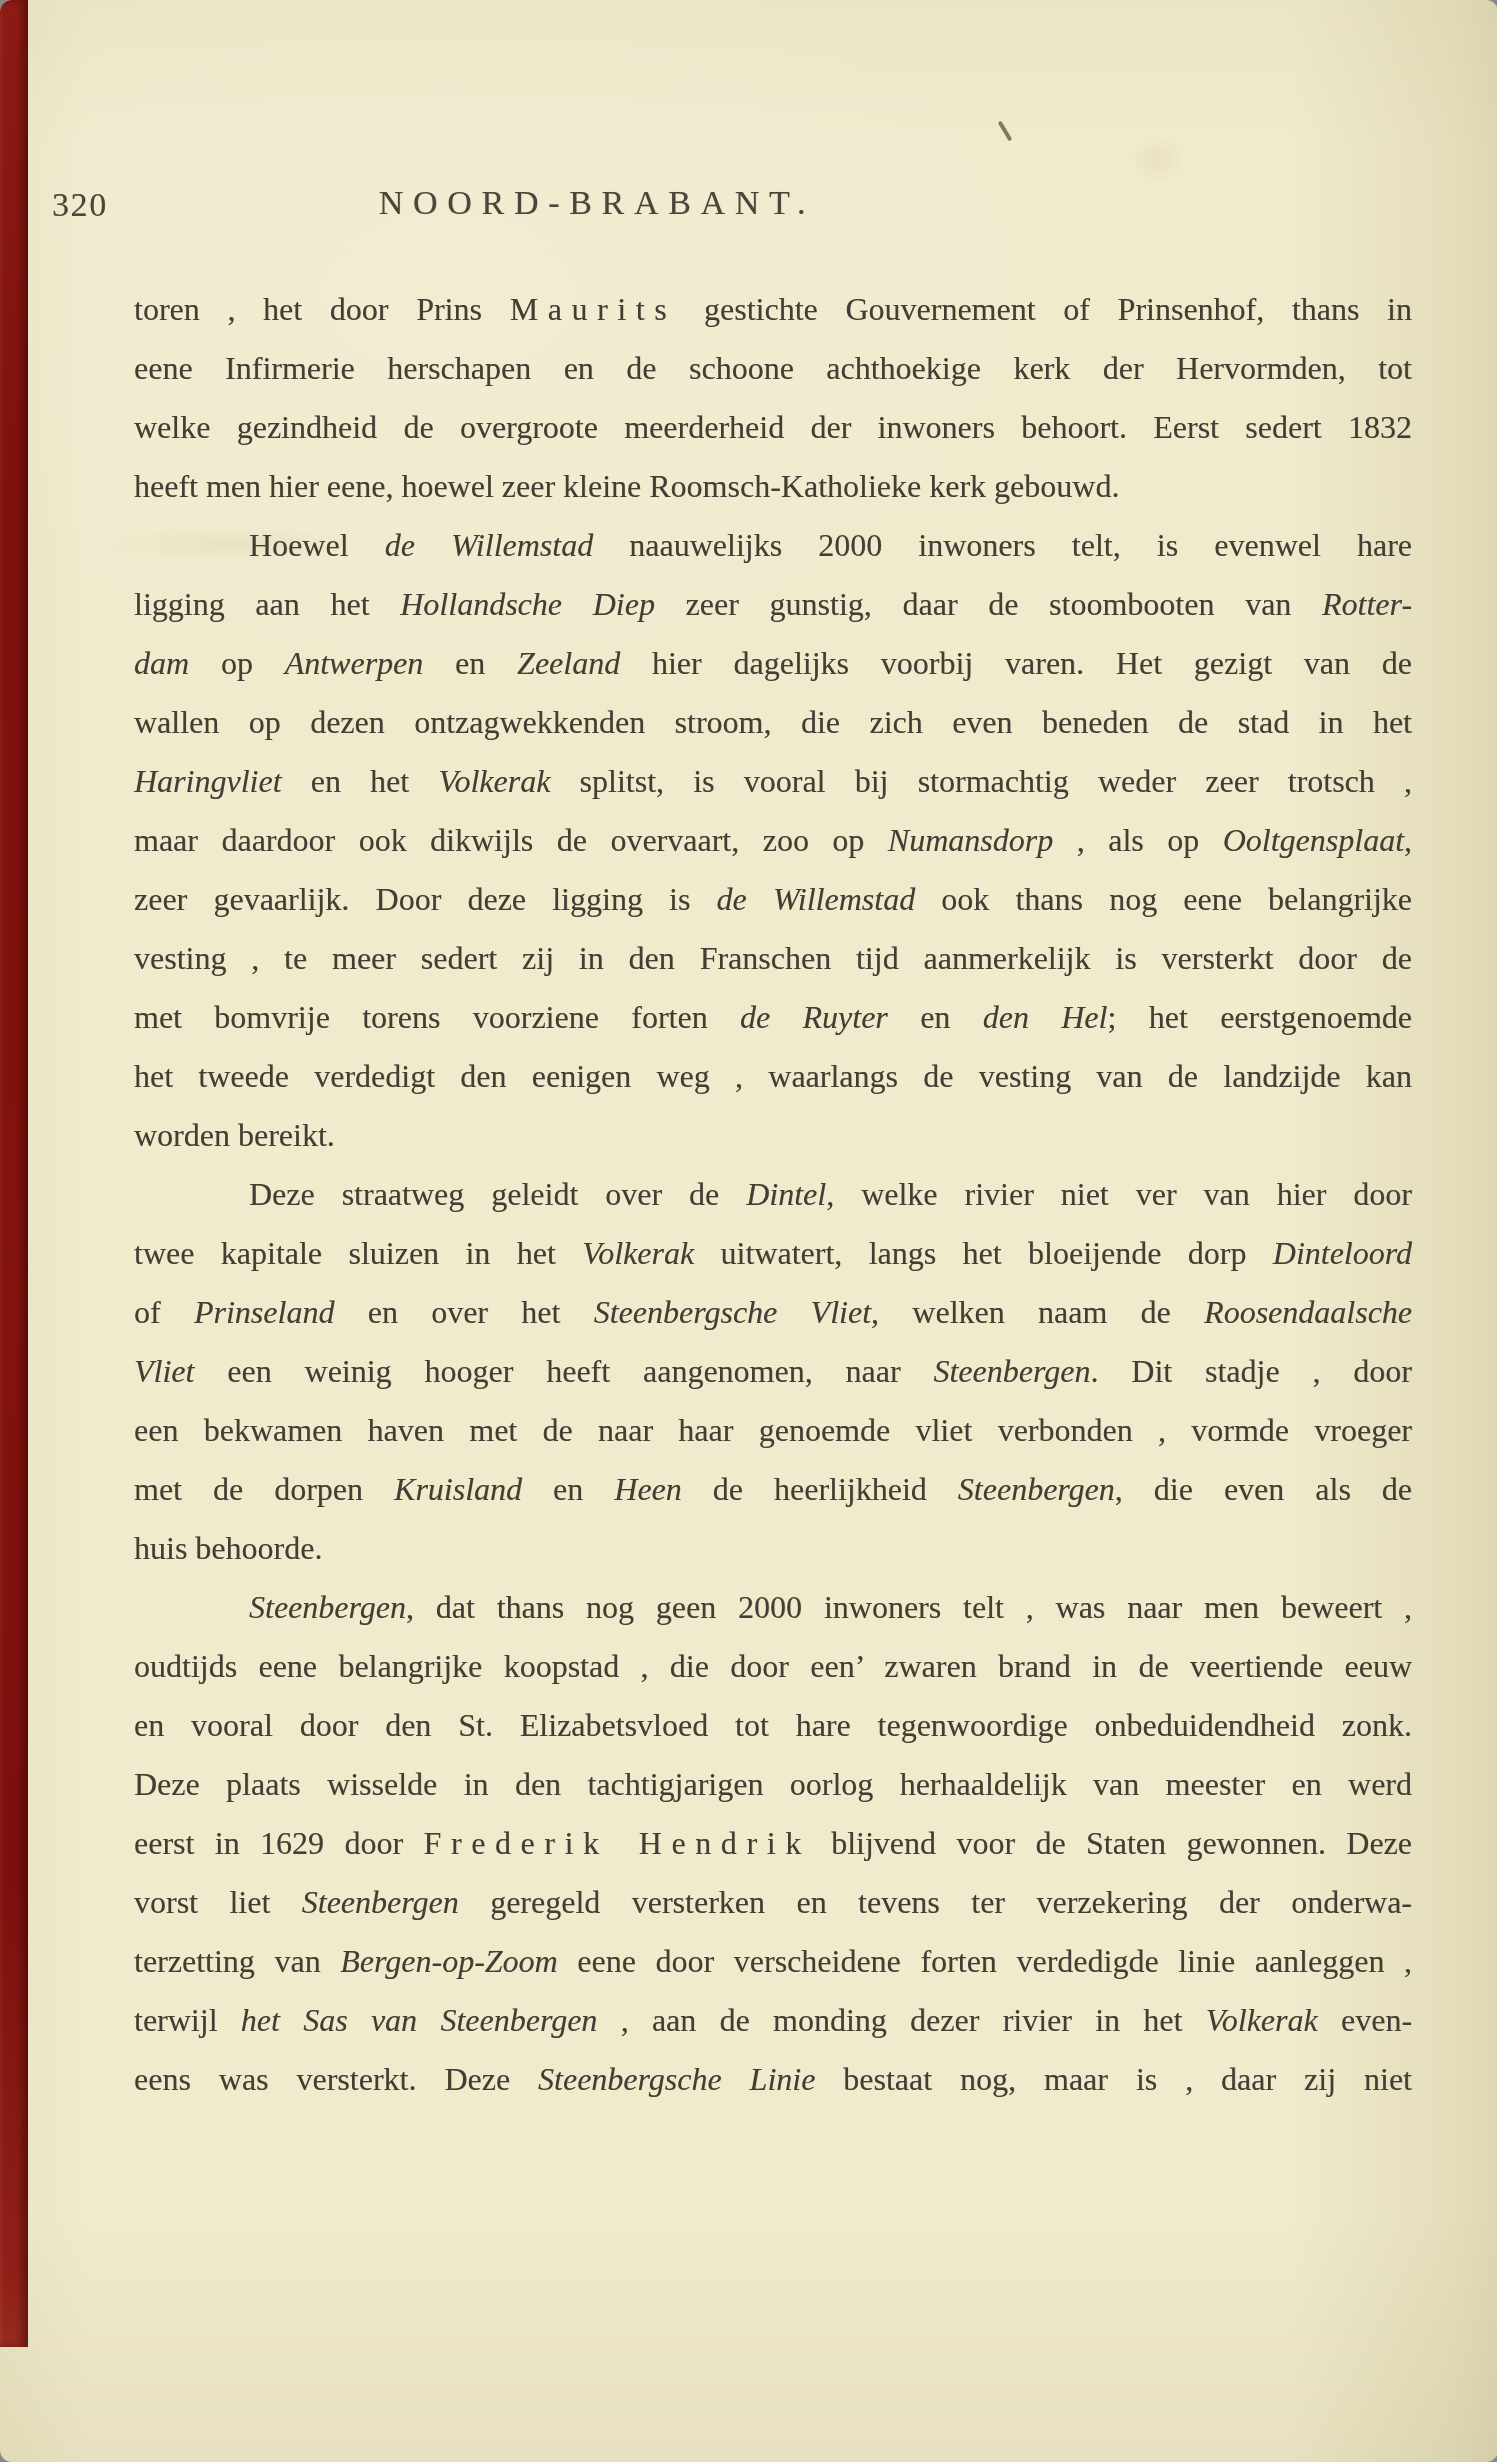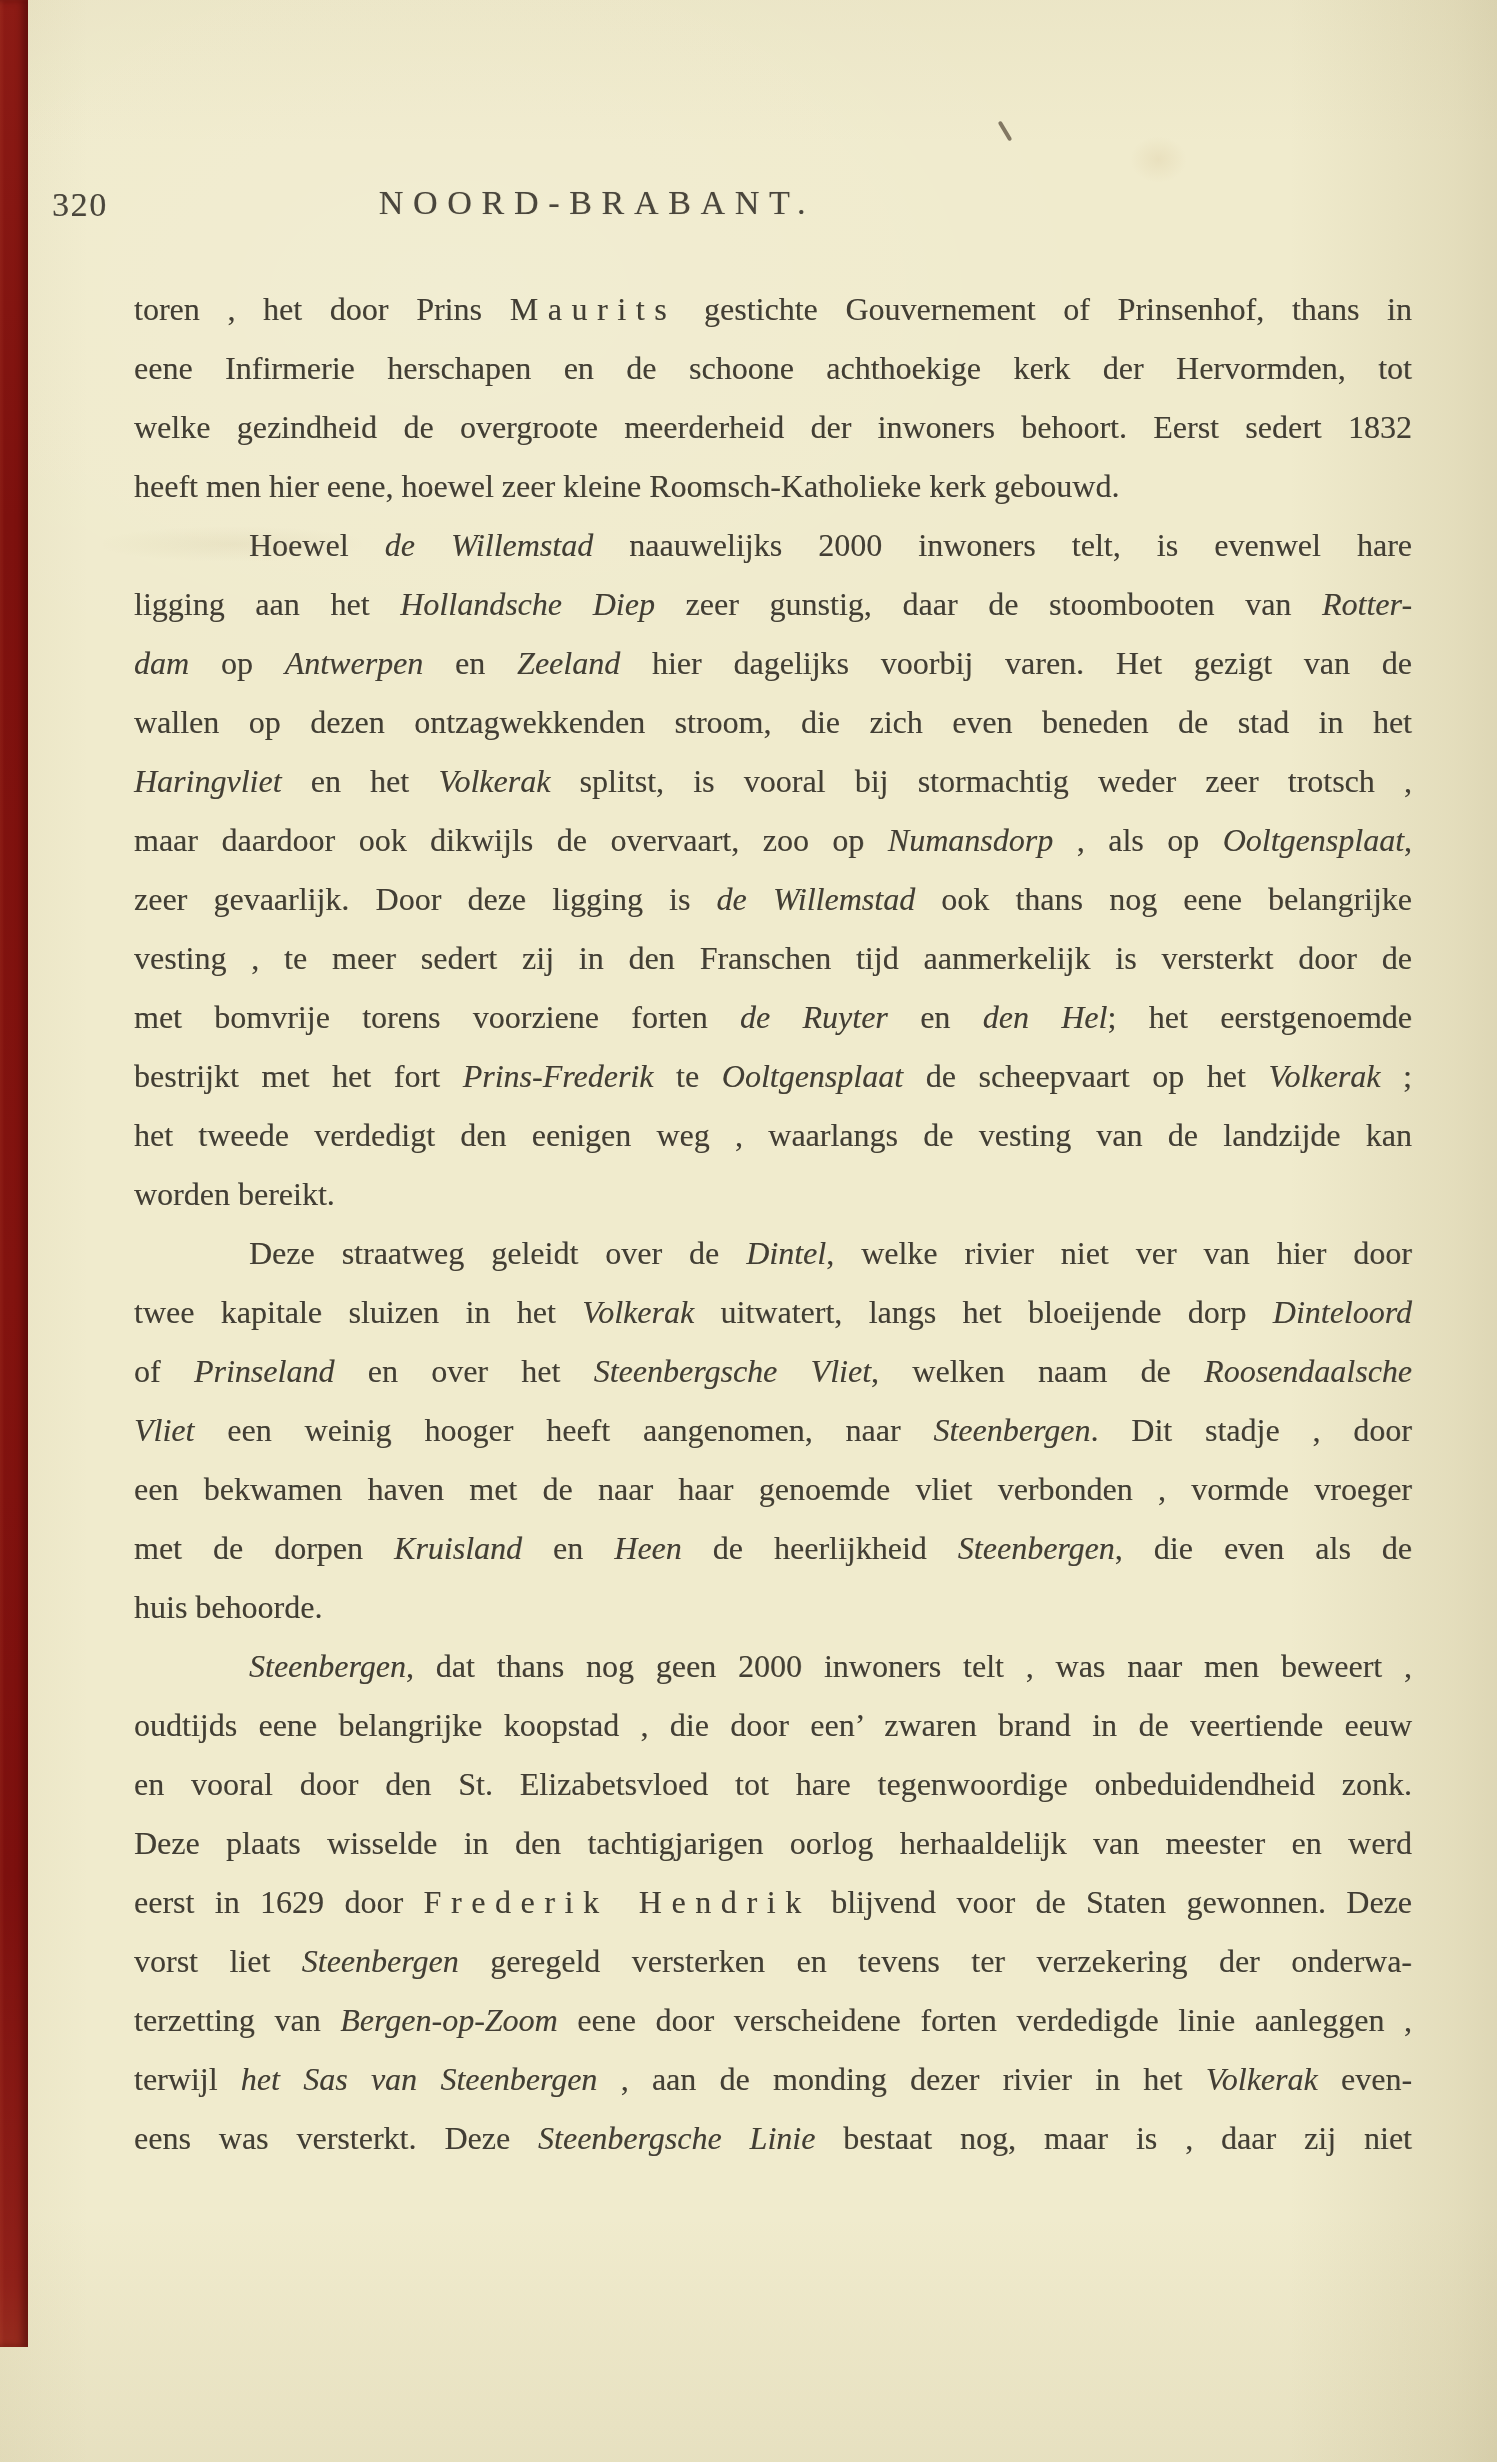--- a/index.html
+++ b/index.html
@@ -6,20 +6,21 @@
   .page{
     position:relative;
     width:1498px;height:2462px;
     background:
       radial-gradient(ellipse 1132px 728px at 30% 12%, rgba(255,255,255,0.10), rgba(255,255,255,0) 60%),
       linear-gradient(90deg, rgba(120,100,40,0.05) 0%, rgba(120,100,40,0) 6%, rgba(120,100,40,0) 86%, rgba(120,100,40,0.10) 97%, rgba(110,90,35,0.14) 100%),
       linear-gradient(180deg, rgba(120,100,40,0.04) 0%, rgba(120,100,40,0) 6%, rgba(120,100,40,0) 90%, rgba(120,100,40,0.08) 100%),
       var(--paper,#f0ebcd);
     overflow:hidden;
     font-family:"Liberation Serif","DejaVu Serif",serif;
+    border-radius:12px;
   }
   .red-edge{
     position:absolute;left:0;top:0;width:27.5px;height:2347px;
     background:linear-gradient(180deg,#8c1b15 0%, #7d110e 22%, #82130f 55%, #7c100e 80%, #8f2019 97%, #962b1e 100%);
     box-shadow:inset -5.7px 0 7.3px rgba(50,0,0,0.45), inset 2.4px 0 3.2px rgba(255,120,90,0.12);
   }
   .pagenum{
     position:absolute;left:52px;top:188px;
     font-size:34px;line-height:1;color:var(--ink-light,#4a463c);
     letter-spacing:1.6px;
@@ -80,21 +81,20 @@
       <div class="line pend"><span>heeft men hier eene, hoewel zeer kleine Roomsch-Katholieke kerk gebouwd.</span></div>
       <div class="line ind"><span>Hoewel </span><span class="it">de Willemstad</span><span> naauwelijks 2000 inwoners telt, is evenwel hare</span></div>
       <div class="line"><span>ligging aan het </span><span class="it">Hollandsche Diep</span><span> zeer gunstig, daar de stoombooten van </span><span class="it">Rotter-</span></div>
       <div class="line"><span class="it">dam</span><span> op </span><span class="it">Antwerpen</span><span> en </span><span class="it">Zeeland</span><span> hier dagelijks voorbij varen.  Het gezigt van de</span></div>
       <div class="line"><span>wallen op dezen ontzagwekkenden stroom, die zich even beneden de stad in het</span></div>
       <div class="line"><span class="it">Haringvliet</span><span> en het </span><span class="it">Volkerak</span><span> splitst, is vooral bij stormachtig weder zeer trotsch ,</span></div>
       <div class="line"><span>maar daardoor ook dikwijls de overvaart, zoo op </span><span class="it">Numansdorp</span><span> , als op </span><span class="it">Ooltgensplaat</span><span>,</span></div>
       <div class="line"><span>zeer gevaarlijk.  Door deze ligging is </span><span class="it">de Willemstad</span><span> ook thans nog eene belangrijke</span></div>
       <div class="line"><span>vesting , te meer sedert zij in den Franschen tijd aanmerkelijk is versterkt door de</span></div>
       <div class="line"><span>met bomvrije torens voorziene forten </span><span class="it">de Ruyter</span><span> en </span><span class="it">den Hel</span><span>; het eerstgenoemde</span></div>
-      <div class="line"><span>bestrijkt met het fort </span><span class="it">Prins-Frederik</span><span> te </span><span class="it">Ooltgensplaat</span><span> de scheepvaart op het </span><span class="it">Volkerak</span><span> ;</span></div>
       <div class="line"><span>het tweede verdedigt den eenigen weg , waarlangs de vesting van de landzijde kan</span></div>
       <div class="line pend"><span>worden bereikt.</span></div>
       <div class="line ind"><span>Deze straatweg geleidt over de </span><span class="it">Dintel</span><span>, welke rivier niet ver van hier door</span></div>
       <div class="line"><span>twee kapitale sluizen in het </span><span class="it">Volkerak</span><span> uitwatert, langs het bloeijende dorp </span><span class="it">Dinteloord</span></div>
       <div class="line"><span>of </span><span class="it">Prinseland</span><span> en over het </span><span class="it">Steenbergsche Vliet</span><span>, welken naam de </span><span class="it">Roosendaalsche</span></div>
       <div class="line"><span class="it">Vliet</span><span> een weinig hooger heeft aangenomen, naar </span><span class="it">Steenbergen</span><span>.  Dit stadje , door</span></div>
       <div class="line"><span>een bekwamen haven met de naar haar genoemde vliet verbonden , vormde vroeger</span></div>
       <div class="line"><span>met de dorpen </span><span class="it">Kruisland</span><span> en </span><span class="it">Heen</span><span> de heerlijkheid </span><span class="it">Steenbergen</span><span>, die even als de</span></div>
       <div class="line pend"><span>huis behoorde.</span></div>
       <div class="line ind"><span class="it">Steenbergen</span><span>, dat thans nog geen 2000 inwoners telt , was naar men beweert ,</span></div>

